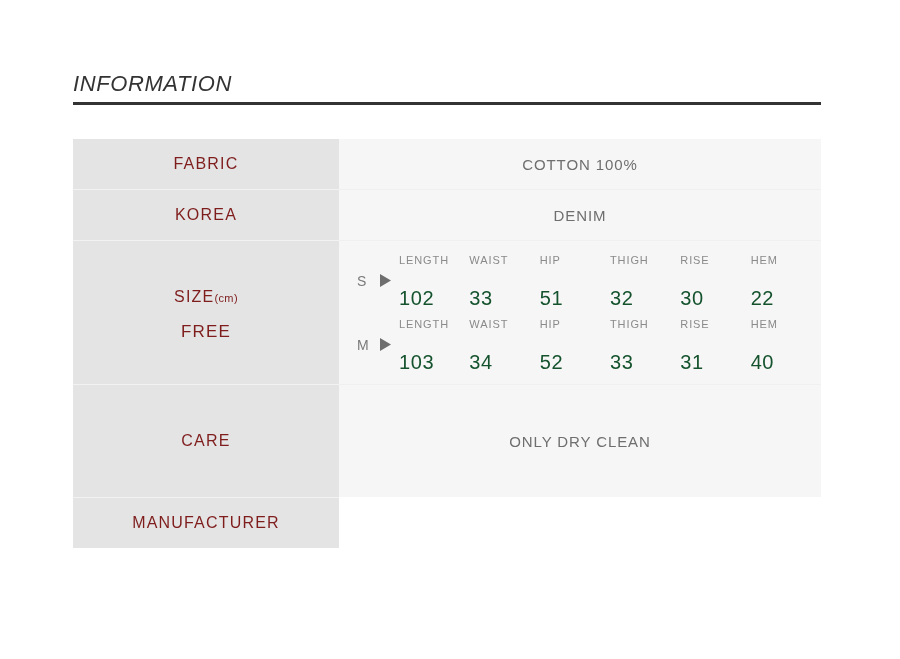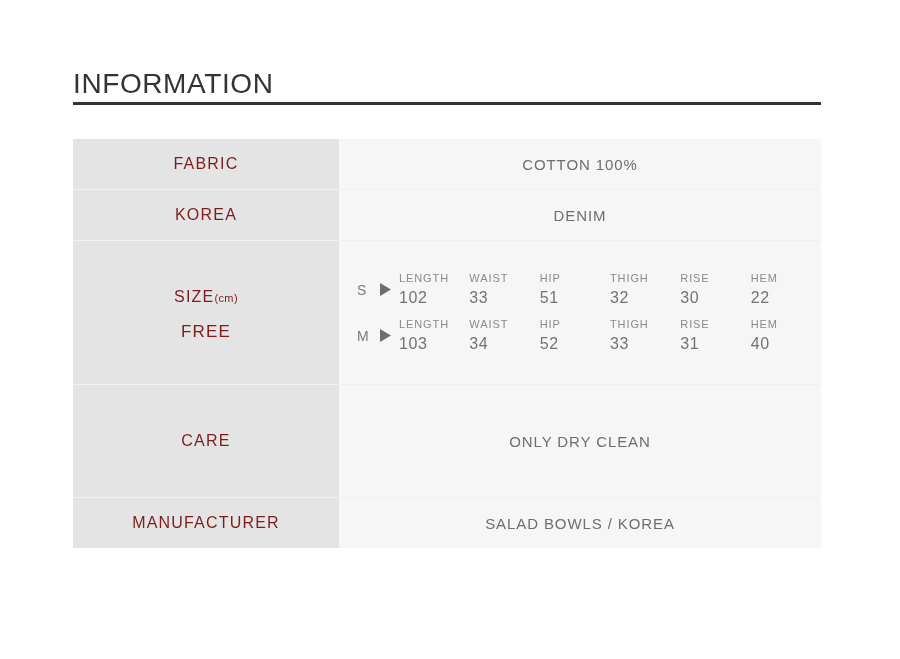--- a/index.html
+++ b/index.html
@@ -22,26 +22,27 @@
   }
 
   
   .info-header {
     position: absolute;
     left: 73px;
     top: 70px;
     width: 748px;
   }
   .info-title {
-    font-size: 28px;
+    font-size: 22px;
     letter-spacing: 0.6px;
     color: #333333;
     font-weight: 400;
     line-height: 28px;
     white-space: nowrap;
+    font-style: italic;
   }
   .info-rule {
     margin-top: 4px;
     height: 3px;
     background: #333333;
     width: 100%;
   }
 
   
   .info-table {
@@ -149,25 +150,25 @@
     display: flex;
     flex-direction: column;
   }
   .m-name {
     font-size: 11px;
     color: #8a8a8a;
     letter-spacing: 0.9px;
     line-height: 14px;
   }
   .m-val {
-    font-size: 16px;
-    color: #737373;
+    font-size: 20px;
+    color: #14532d;
     letter-spacing: 0.6px;
     line-height: 22px;
-    margin-top: 2px;
+    margin-top: 20px;
   }
 </style>
 </head>
 <body>
 
 <div class="page">
 
   <div class="info-header">
     <div class="info-title">INFORMATION</div>
     <div class="info-rule"></div>
@@ -283,19 +284,16 @@
       </div>
       <div class="cell-value">
         <span>ONLY DRY CLEAN</span>
       </div>
     </div>
 
     <div class="row r-manu">
       <div class="cell-label">
         <span>MANUFACTURER</span>
       </div>
-      <div class="cell-value">
-        <span>SALAD BOWLS / KOREA</span>
-      </div>
     </div>
 
   </div>
 </div>
 
 </body></html>

